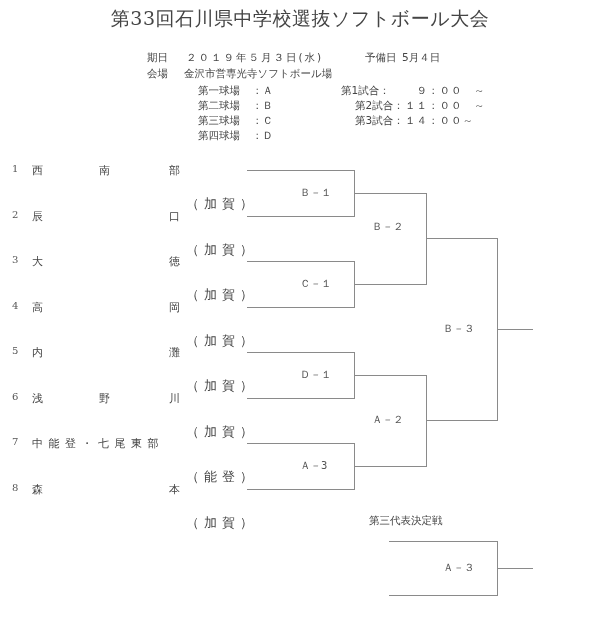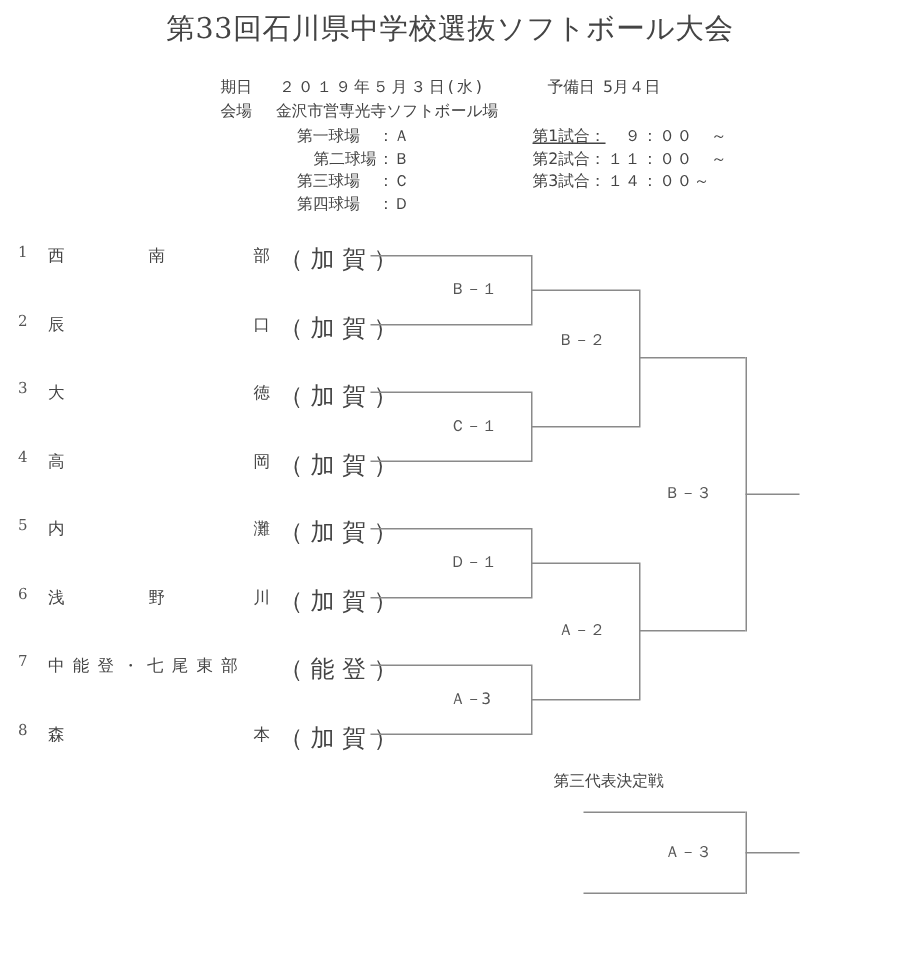--- a/index.html
+++ b/index.html
@@ -3,49 +3,49 @@
 <meta charset="utf-8">
 <style>
   html, body { margin:0; padding:0; background:#ffffff; }
   body { width:600px; height:636px; position:relative; overflow:hidden;
          font-family:"DejaVu Serif", "Liberation Serif", serif; color:#333; }
   .abs { position:absolute; white-space:nowrap; }
   .title { left:0; width:600px; top:6px; text-align:center; font-size:19px; color:#444; letter-spacing:0.5px; }
   .info { font-size:10.5px; color:#444; font-family:"DejaVu Sans", "Liberation Sans", sans-serif; }
   .team-num { font-size:10px; color:#555; }
   .team-ch { font-size:11px; color:#444; }
-  .team-paren { font-size:16px; color:#444; letter-spacing:5px; }
+  .team-paren { font-size:13px; color:#444; letter-spacing:5px;margin-top:32px; }
   .line { position:absolute; background:#8a8a8a; }
   .h { height:1px; }
   .v { width:1px; }
   .mlabel { font-size:10.5px; color:#555; font-family:"DejaVu Sans Mono","Liberation Mono",monospace; text-align:left; }
   .sect { font-size:10.5px; color:#444; font-family:Liberation Serif, serif; }
 </style>
 </head>
 <body>
 
 <div class="abs title">第33回石川県中学校選抜ソフトボール大会</div>
 
 <div class="abs info" style="left:147px;top:51px;">期日</div>
 <div class="abs info" style="left:186px;top:51px;letter-spacing:2px;">２０１９年５月３日(水)</div>
 <div class="abs info" style="left:365px;top:51px;">予備日</div>
 <div class="abs info" style="left:402px;top:51px;">5月４日</div>
 <div class="abs info" style="left:147px;top:67px;">会場</div>
 <div class="abs info" style="left:184px;top:67px;">金沢市営専光寺ソフトボール場</div>
 
 <div class="abs info" style="left:198px;top:84px;">第一球場</div>
 <div class="abs info" style="left:252px;top:84px;">：Ａ</div>
-<div class="abs info" style="left:198px;top:99px;margin-left:11px;">第二球場</div>
+<div class="abs info" style="left:198px;top:99px;">第二球場</div>
 <div class="abs info" style="left:252px;top:99px;">：Ｂ</div>
 <div class="abs info" style="left:198px;top:114px;">第三球場</div>
 <div class="abs info" style="left:252px;top:114px;">：Ｃ</div>
 <div class="abs info" style="left:198px;top:129px;">第四球場</div>
 <div class="abs info" style="left:252px;top:129px;">：Ｄ</div>
 
-<div class="abs info" style="left:355px;top:84px;text-decoration:underline;">第1試合：</div>
+<div class="abs info" style="left:341px;top:84px;">第1試合：</div>
 <div class="abs info" style="left:405px;top:84px;letter-spacing:1px;">　９：００　～</div>
 <div class="abs info" style="left:355px;top:99px;">第2試合：</div>
 <div class="abs info" style="left:405px;top:99px;letter-spacing:1px;">１１：００　～</div>
 <div class="abs info" style="left:355px;top:114px;">第3試合：</div>
 <div class="abs info" style="left:405px;top:114px;letter-spacing:1px;">１４：００～</div>
 
 <div>
   <div class="abs team-num" style="left:12px;top:163px;">1</div>
   <div class="abs team-ch" style="left:32px;top:163px;">西</div>
   <div class="abs team-ch" style="left:99px;top:163px;">南</div>

